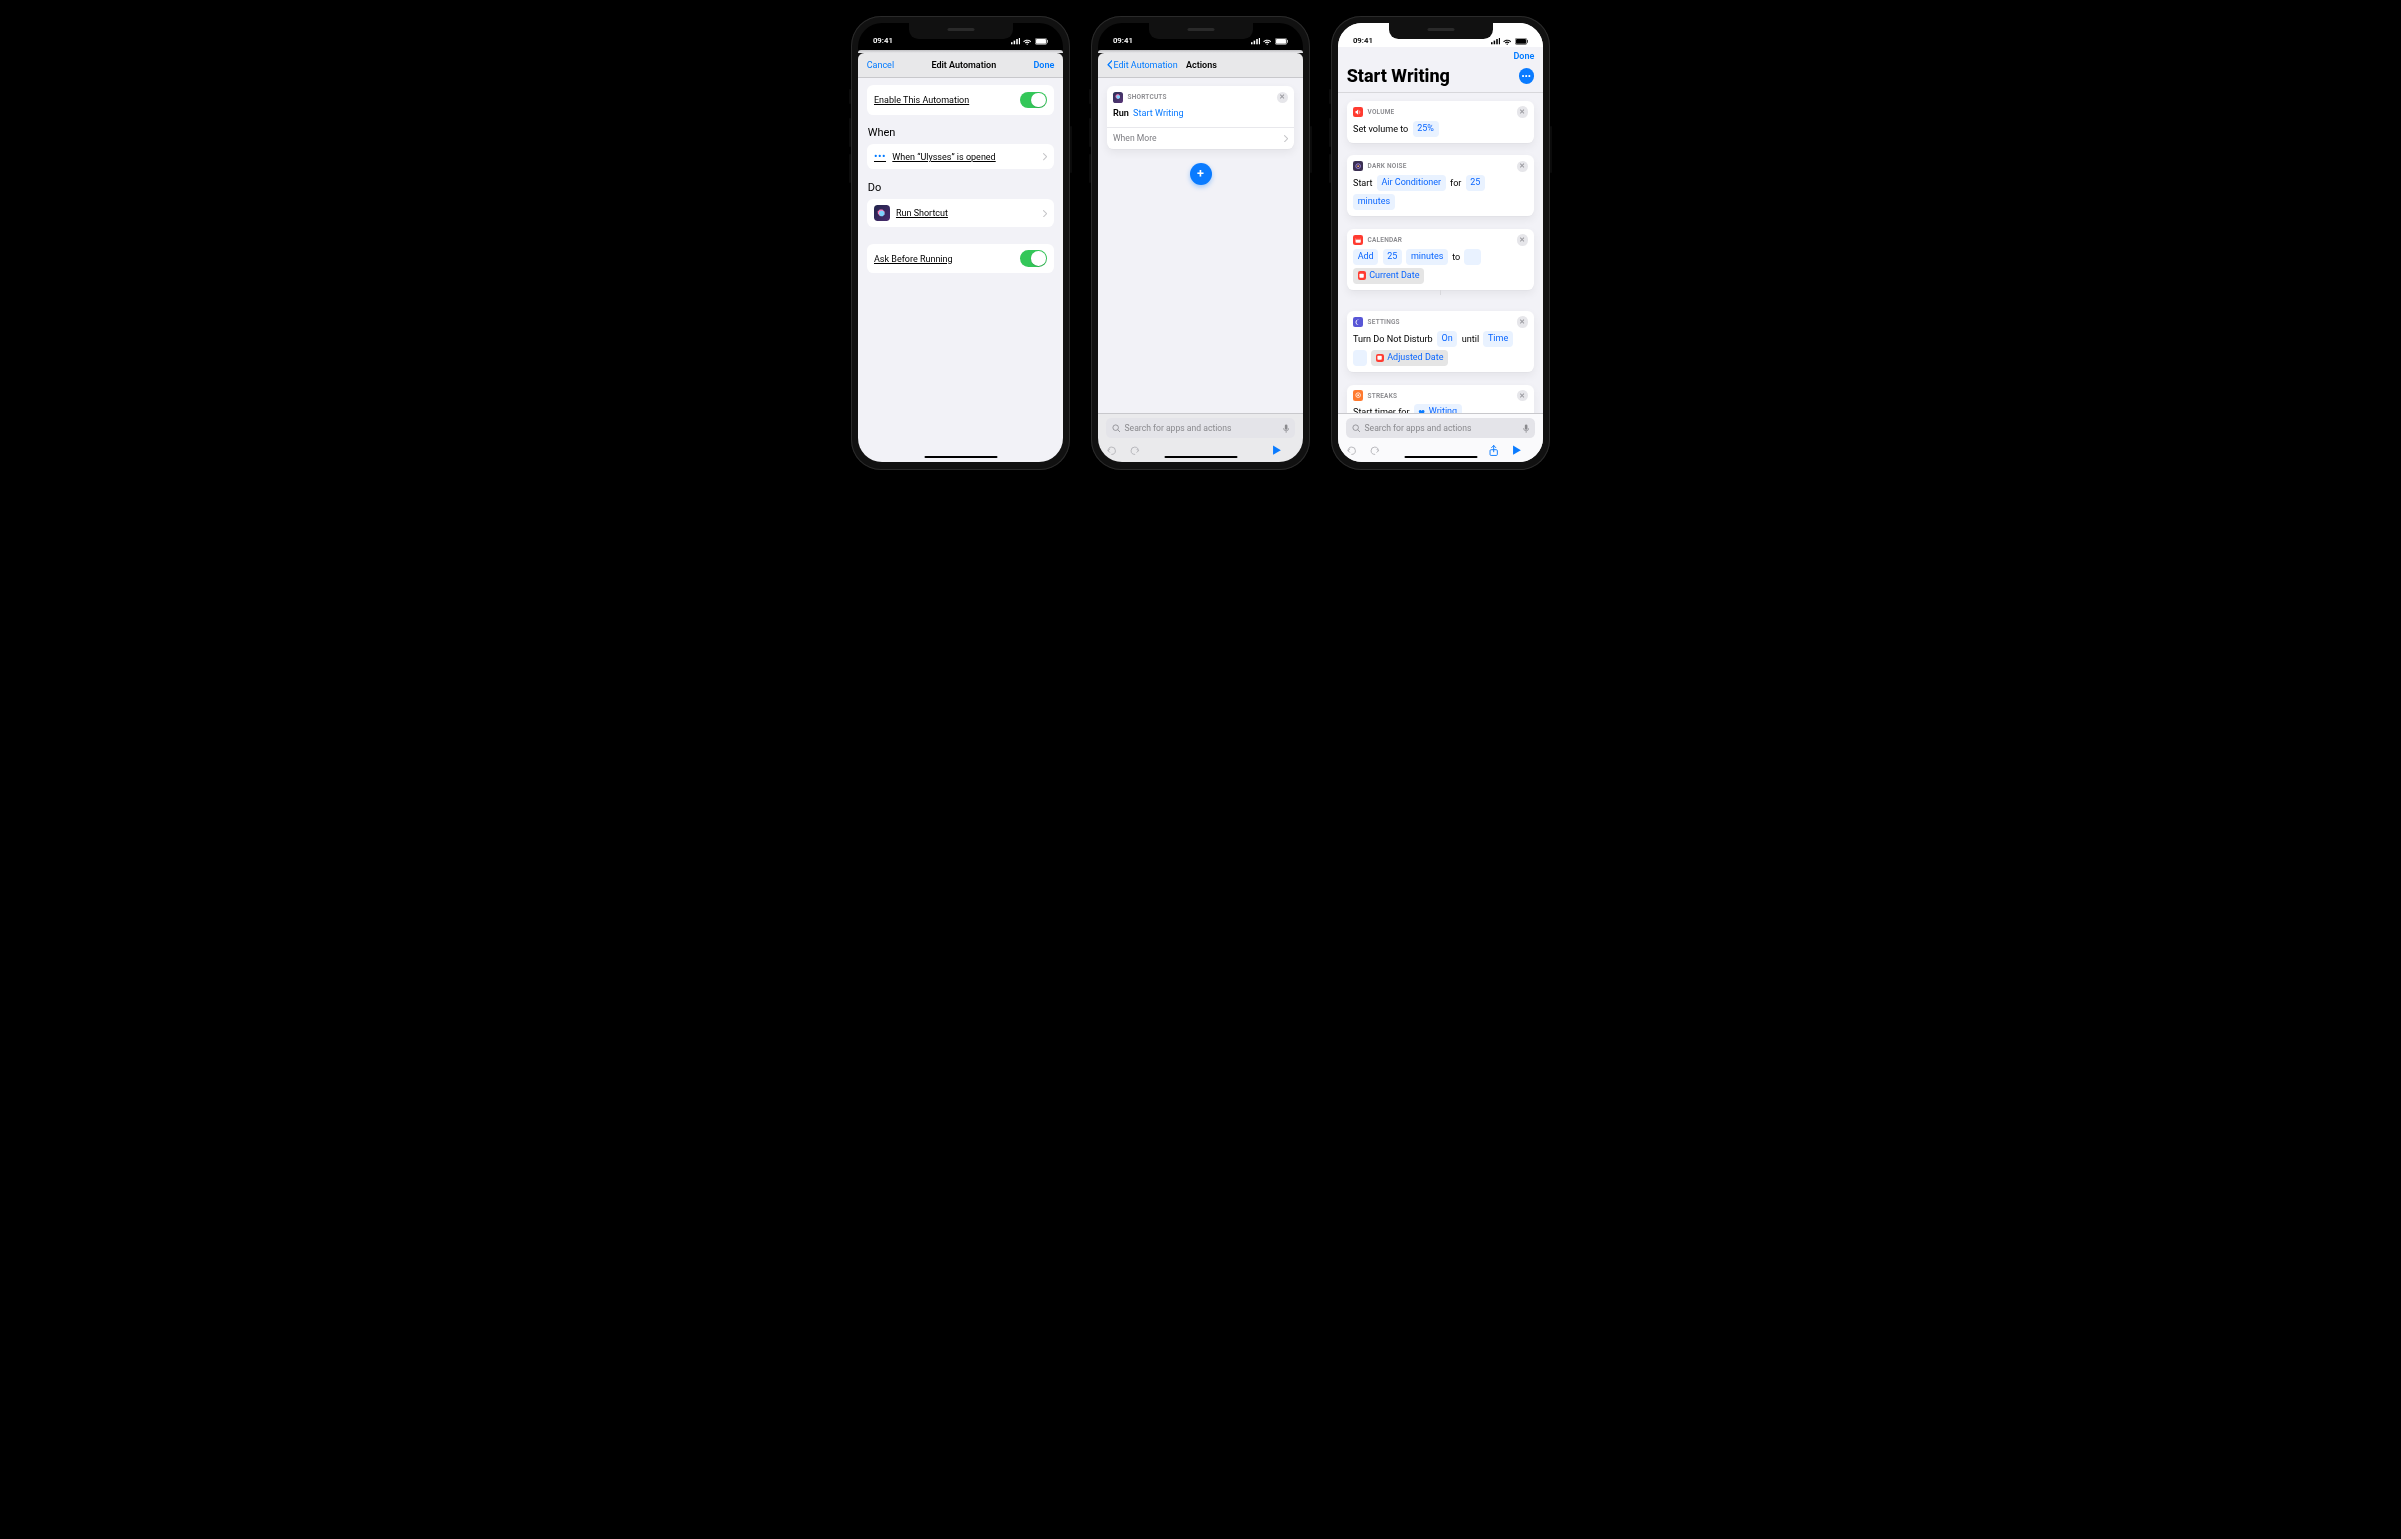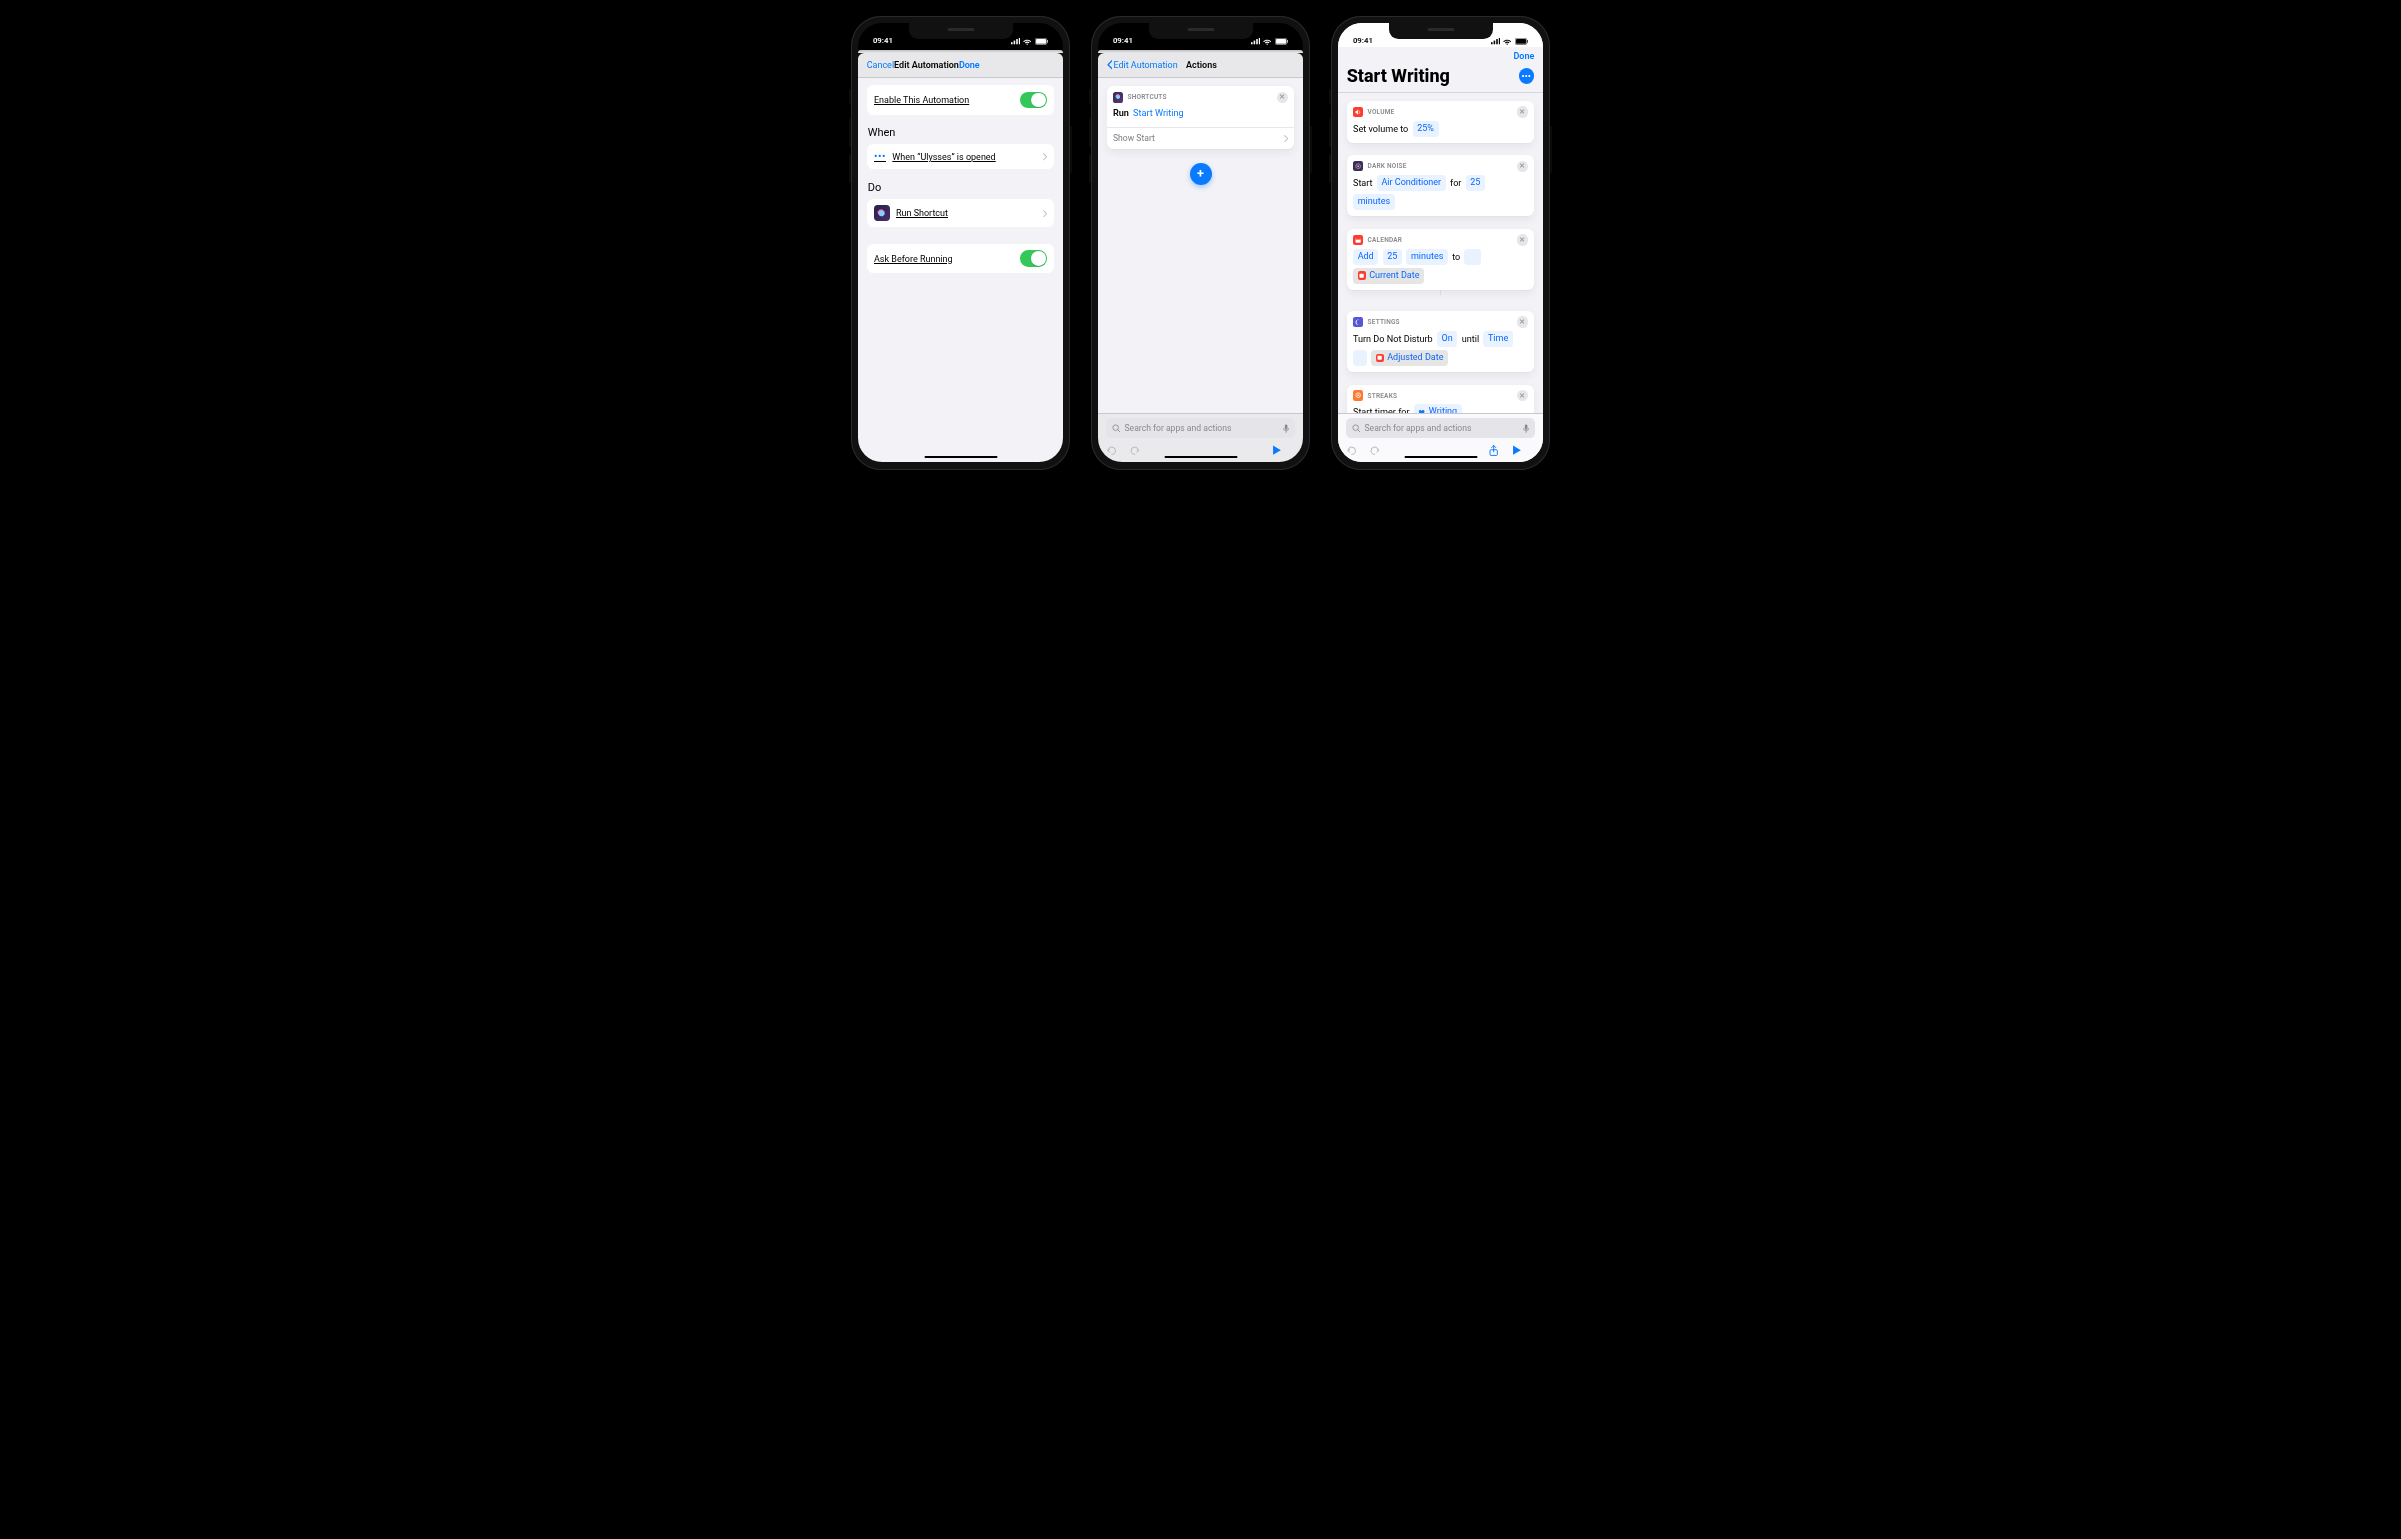--- a/index.html
+++ b/index.html
@@ -78,20 +78,21 @@
   .status-bar.dark  { color: #000; }
   .status-icons { display: flex; align-items: center; gap: 3.1px; }
   .bg-white { background: #fff; }
   .bg-black { background: #000; }
 
   
   .navbar {
     height: 25px;
     display: flex;
     align-items: center;
+    justify-content: space-between;
     padding: 0 8.4px;
     border-bottom: 0.3px solid #c8c8cc;
     background: #f8f8faee;
   }
   .navbar.sheet { border-top-left-radius: 6.3px; border-top-right-radius: 6.3px; }
   .nav-title { font-size: 9px; font-weight: 600; color: #000; }
   .nav-btn { font-size: 9px; color: #007aff; }
   .nav-btn.bold { font-weight: 600; }
   .nav-back { display: flex; align-items: center; gap: 1px; color: #007aff; font-size: 9px; }
   .nav-spacer { flex: 1; }
@@ -416,21 +417,21 @@
           </span>
           <span>SHORTCUTS</span>
           <span class="spacer"></span>
           <span class="close-pill">✕</span>
         </div>
         <div class="card-body">
           <span style="font-weight:600">Run</span>
           <span style="color:#0a7bff">Start Writing</span>
         </div>
         <div class="show-more-row">
-          <span>Show Start</span>
+          <span>When More</span>
           <span class="chevron">
             <svg width="4.2" height="7.3" viewBox="0 0 8 14">
                 <path d="M1 1l6 6-6 6" stroke="currentColor" stroke-width="2" fill="none" stroke-linecap="round" stroke-linejoin="round"></path>
               </svg>
           </span>
         </div>
       </div>
 
       <div class="add-circle">+</div>
     </div>

